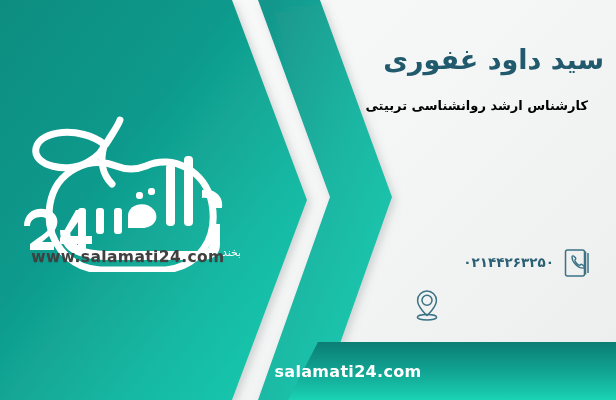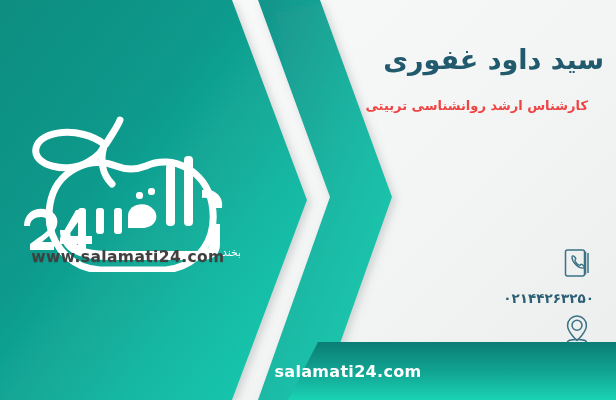--- a/index.html
+++ b/index.html
@@ -67,41 +67,41 @@
     font-weight: bold;
     direction: rtl;
     text-align: right;
     letter-spacing: 0;
     white-space: nowrap;
   }
   .job-title {
     position: absolute;
     right: 28px;
     top: 98px;
-    color: #ef4444;
+    color: #000000;
     font-size: 13px;
     font-weight: bold;
     direction: rtl;
     text-align: right;
     white-space: nowrap;
   }
 
   
   .contact {
     position: absolute;
     right: 22px;
     top: 245px;
     width: 340px;
     direction: rtl;
   }
   .c-row {
     display: flex;
-    flex-direction: column;
+    flex-direction: row;
     align-items: flex-start;
-    justify-content: flex-end;
+    justify-content: center;
     margin-bottom: 6px;
   }
   .c-icon {
     flex: 0 0 auto;
     width: 34px;
     height: 36px;
     margin-left: 6px;
     display: flex;
     align-items: center;
     justify-content: center;

